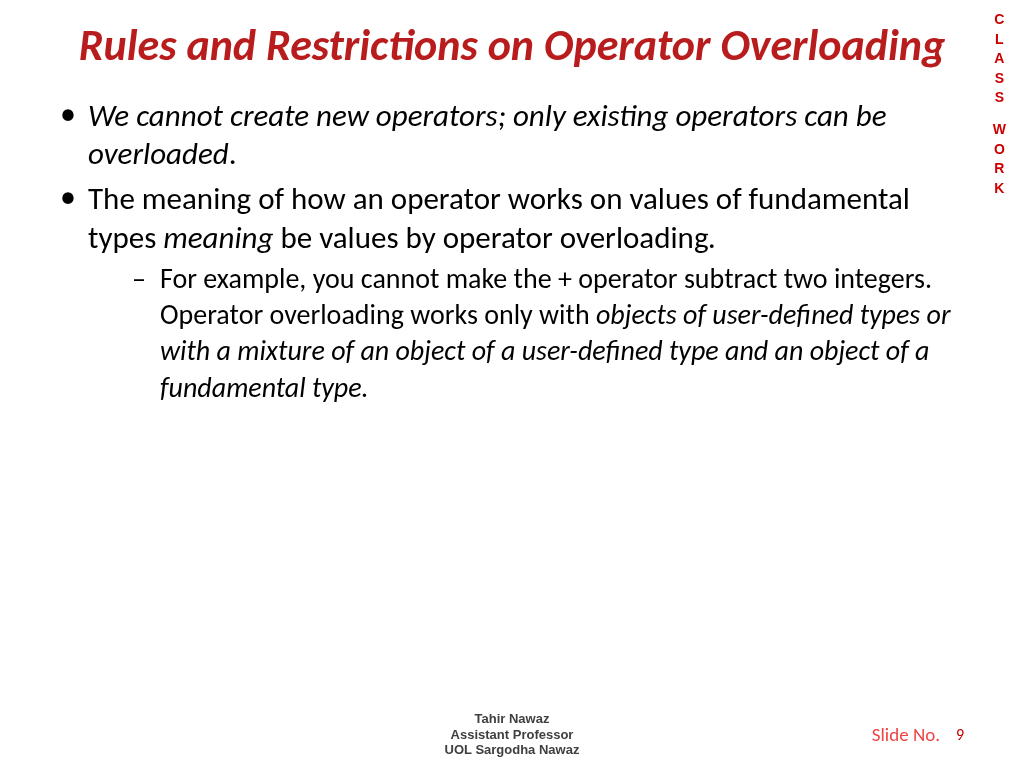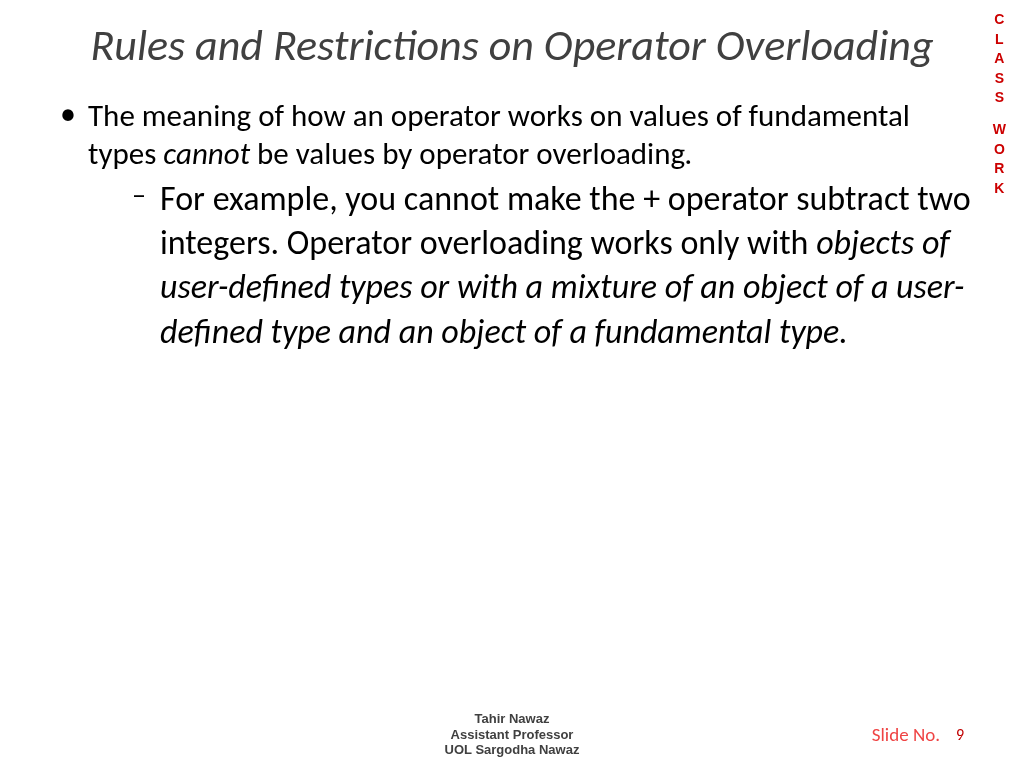--- a/index.html
+++ b/index.html
@@ -10,24 +10,24 @@
     body {
       width: 1024px;
       height: 768px;
       background: #ffffff;
       font-family: Calibri, 'Segoe UI', Arial, sans-serif;
       position: relative;
       overflow: hidden;
     }
     .slide-title {
       font-size: 44px;
-      font-weight: normal;
+      font-weight: bold;
       font-style: italic;
       text-align: center;
-      color: #404040;
+      color: #b91c1c;
       padding: 20px 60px 10px 60px;
       line-height: 1.15;
     }
     .content-area {
       padding: 15px 50px 0 50px;
     }
     .bullet-list {
       list-style: none;
     }
     .bullet-item {
@@ -43,21 +43,21 @@
       position: absolute;
       left: 10px;
       top: -2px;
       font-size: 32px;
       font-style: normal;
     }
     .sub-bullet-item {
       position: relative;
       padding-left: 72px;
       margin-top: 4px;
-      font-size: 34px;
+      font-size: 28px;
       line-height: 1.3;
       color: #000000;
     }
     .sub-bullet-item::before {
       content: "–";
       position: absolute;
       left: 44px;
       top: 0;
       font-size: 28px;
       font-style: normal;
@@ -114,21 +114,24 @@
     }
   </style>
 </head>
 <body>
 
 <h1 class="slide-title">Rules and Restrictions on Operator Overloading</h1>
 
 <div class="content-area">
   <ul class="bullet-list">
     <li class="bullet-item">
-      <span>The meaning of how an operator works on values of fundamental types </span><span class="italic">cannot</span><span> be values by operator overloading</span><span class="italic">.</span>
+      <span class="italic">We cannot create new operators; only existing operators can be overloaded</span><span>.</span>
+    </li>
+    <li class="bullet-item">
+      <span>The meaning of how an operator works on values of fundamental types </span><span class="italic">meaning</span><span> be values by operator overloading</span><span class="italic">.</span>
       <div class="sub-bullet-item">
         <span>For example, you cannot make the + operator subtract two integers. Operator overloading works only with </span><span class="italic">objects of user-defined types or with a mixture of an object of a user-defined type and an object of a fundamental type.</span>
       </div>
     </li>
   </ul>
 </div>
 
 <div class="side-label">
   <span>C</span>
   <span>L</span>

